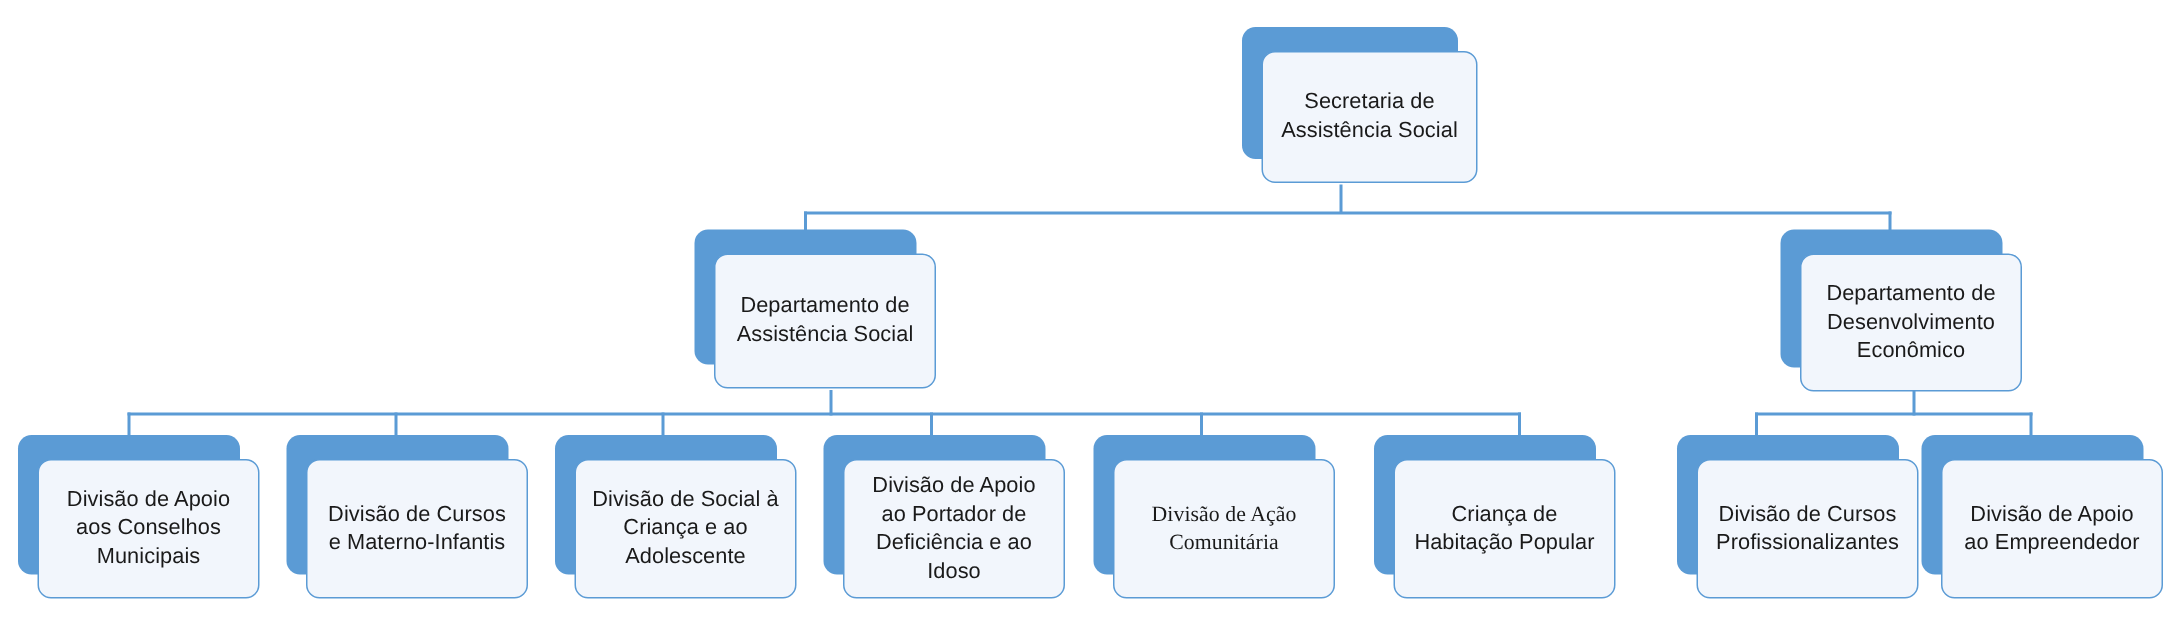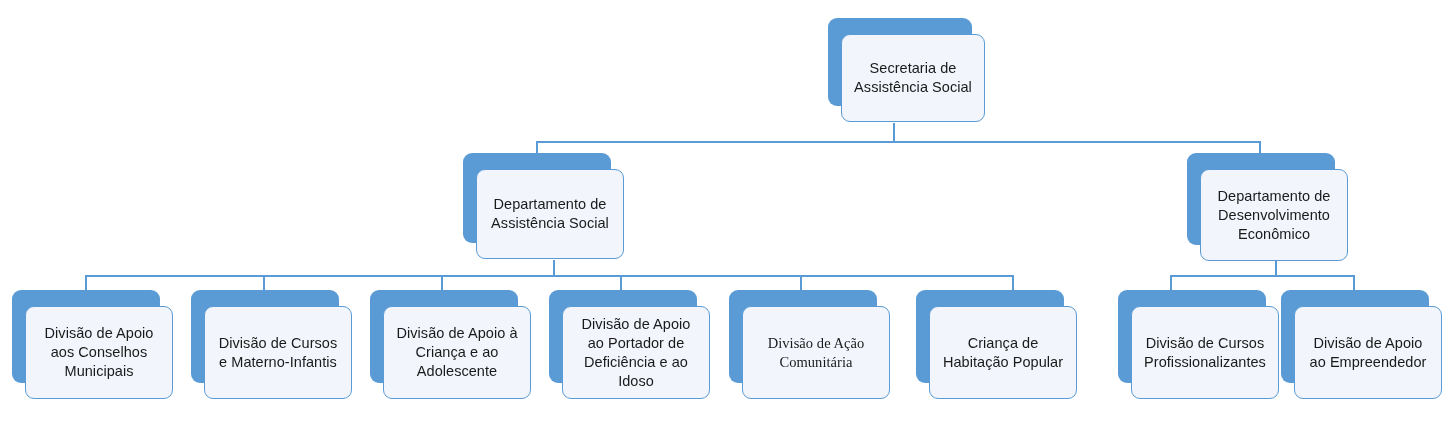--- a/index.html
+++ b/index.html
@@ -128,21 +128,21 @@
     <div class="shadow"></div>
     <div class="card">
       <span class="label">Divisão de Cursos
 e Materno-Infantis</span>
     </div>
   </div>
 
   <div class="node" style="left:370px; top:290px; width:148px; height:93px;">
     <div class="shadow"></div>
     <div class="card">
-      <span class="label">Divisão de Apoio à
+      <span class="label">Divisão de Social à
 Criança e ao
 Adolescente</span>
     </div>
   </div>
 
   <div class="node" style="left:549px; top:290px; width:148px; height:93px;">
     <div class="shadow"></div>
     <div class="card">
       <span class="label">Divisão de Apoio
 ao Portador de

